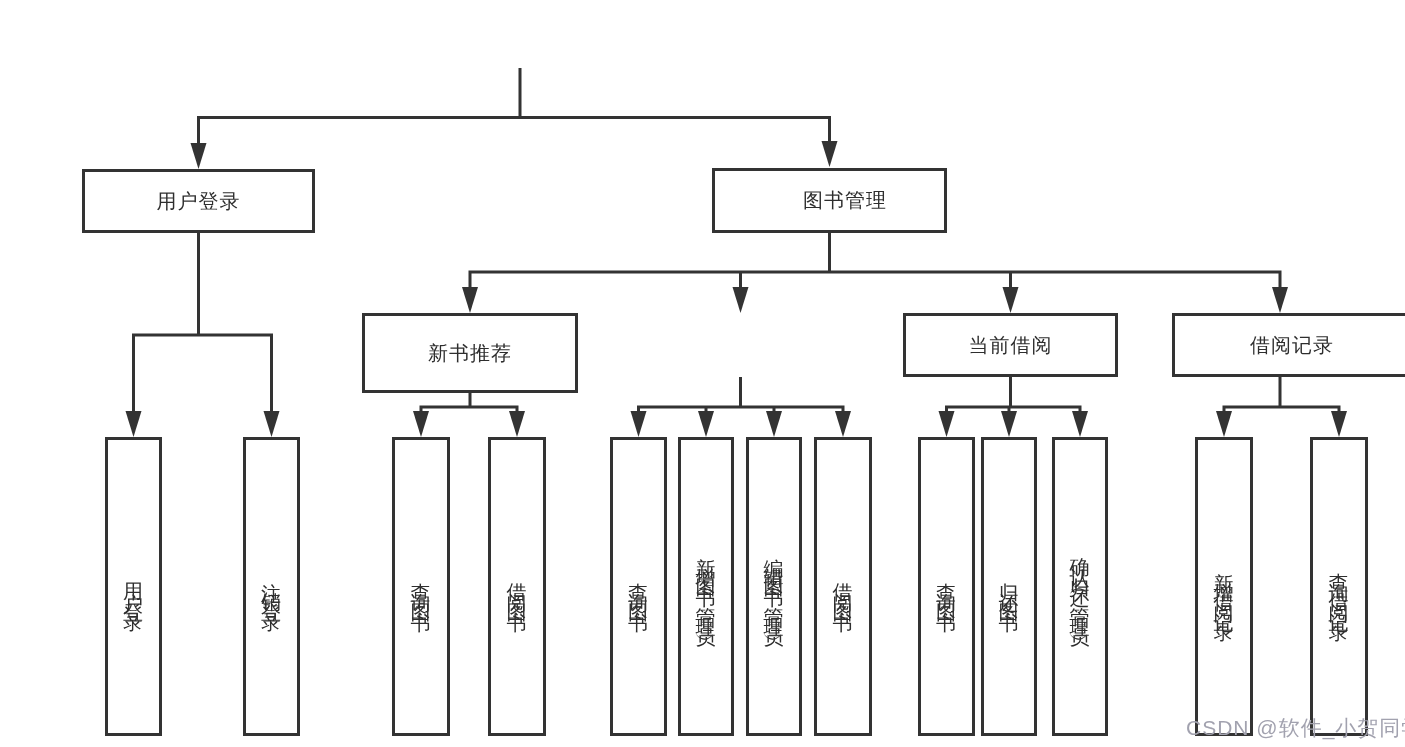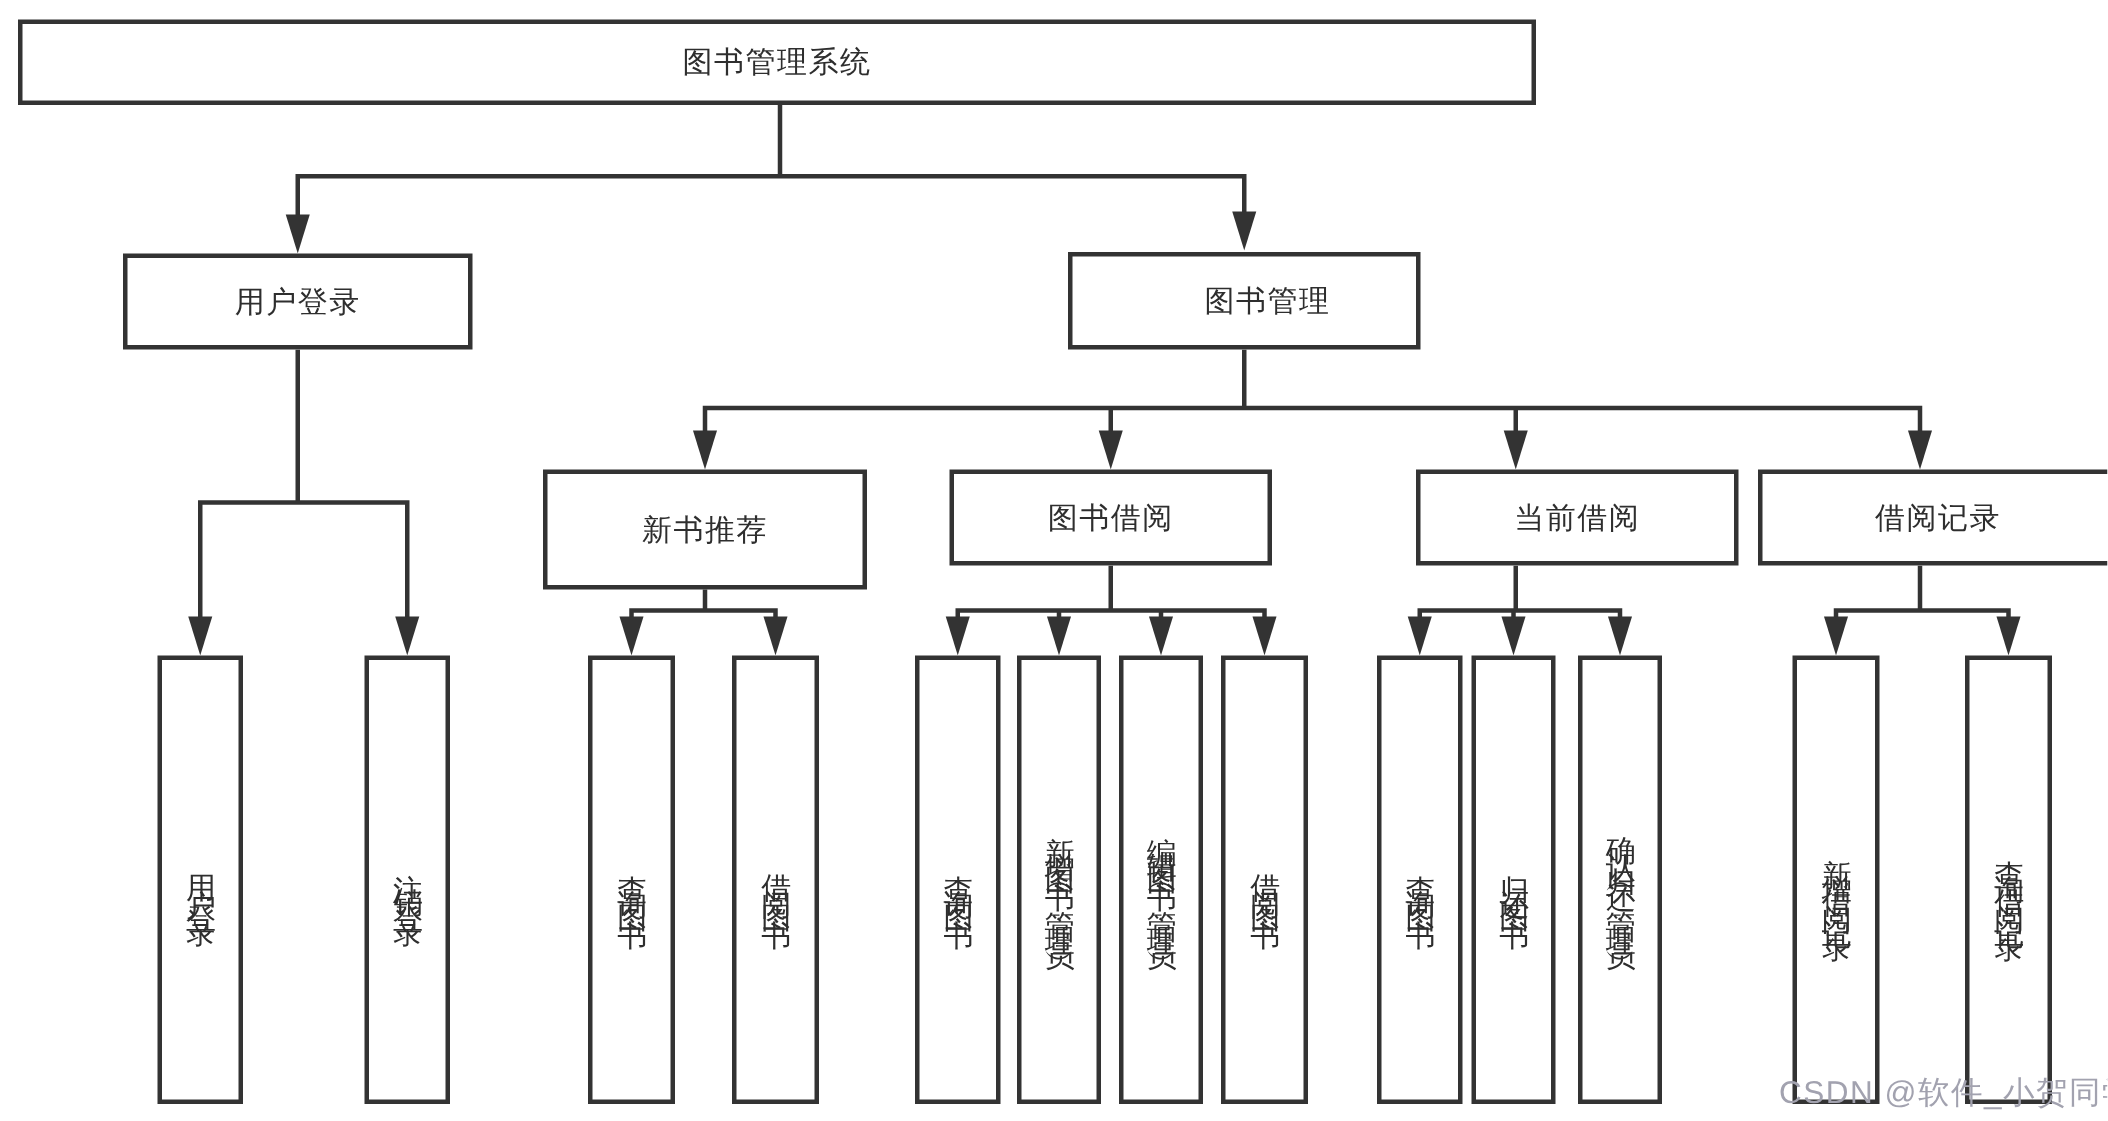--- a/index.html
+++ b/index.html
@@ -83,28 +83,26 @@
       <polygon points="774,437 766,411 782,411"></polygon>
       <polygon points="843,437 835,411 851,411"></polygon>
       <polygon points="946.5,437 938.5,411 954.5,411"></polygon>
       <polygon points="1009,437 1001,411 1017,411"></polygon>
       <polygon points="1080,437 1072,411 1088,411"></polygon>
       <polygon points="1224,437 1216,411 1232,411"></polygon>
       <polygon points="1339,437 1331,411 1347,411"></polygon>
     </g>
   </svg>
 
-  <div class="node" style="left:12px; top:13px; width:1012px; height:57px;">图书管理系统</div>
 
   <div class="node" style="left:82px; top:169px; width:233px; height:64px;">用户登录</div>
   <div class="node" style="left:712px; top:168px; width:235px; height:65px;padding-left:31px;">图书管理</div>
 
   <div class="node" style="left:362px; top:313px; width:216px; height:80px;">新书推荐</div>
-  <div class="node" style="left:633px; top:313px; width:215px; height:64px;">图书借阅</div>
-  <div class="node" style="left:944px; top:313px; width:215px; height:64px;">当前借阅</div>
+  <div class="node" style="left:903px; top:313px; width:215px; height:64px;">当前借阅</div>
   <div class="node" style="left:1172px; top:313px; width:240px; height:64px;">借阅记录</div>
 
   <div class="node v" style="left:105px; top:437px; width:57px; height:299px;">用户登录</div>
   <div class="node v" style="left:243px; top:437px; width:57px; height:299px;">注销登录</div>
 
   <div class="node v" style="left:392px; top:437px; width:58px; height:299px;">查询图书</div>
   <div class="node v" style="left:488px; top:437px; width:58px; height:299px;">借阅图书</div>
 
   <div class="node v" style="left:610px; top:437px; width:57px; height:299px;">查询图书</div>
   <div class="node v" style="left:678px; top:437px; width:56px; height:299px;">新增图书（管理员）</div>

